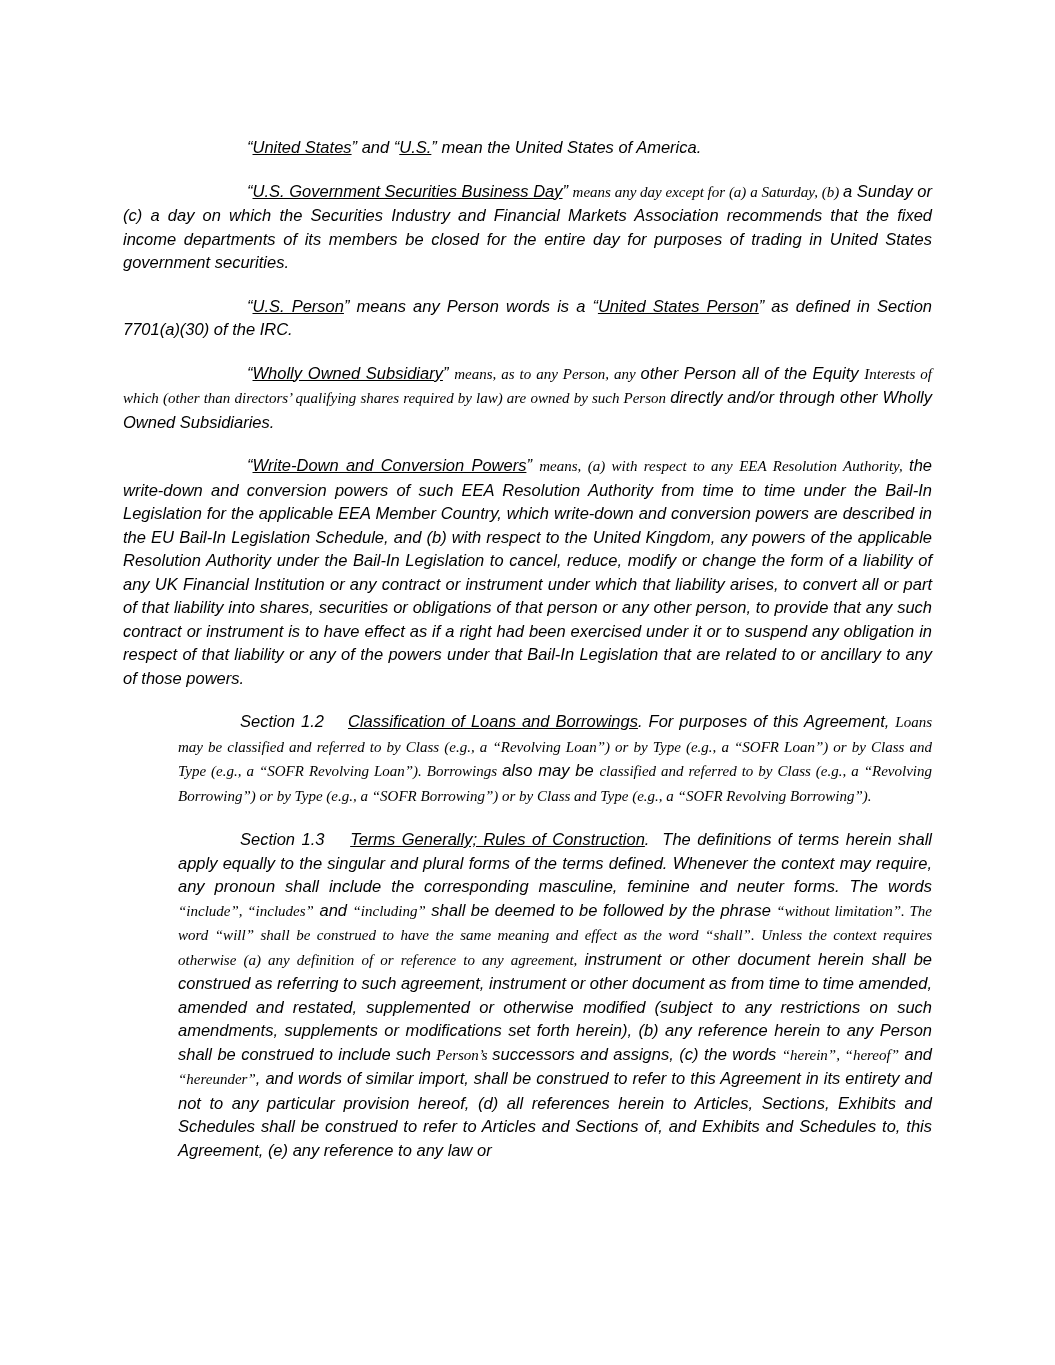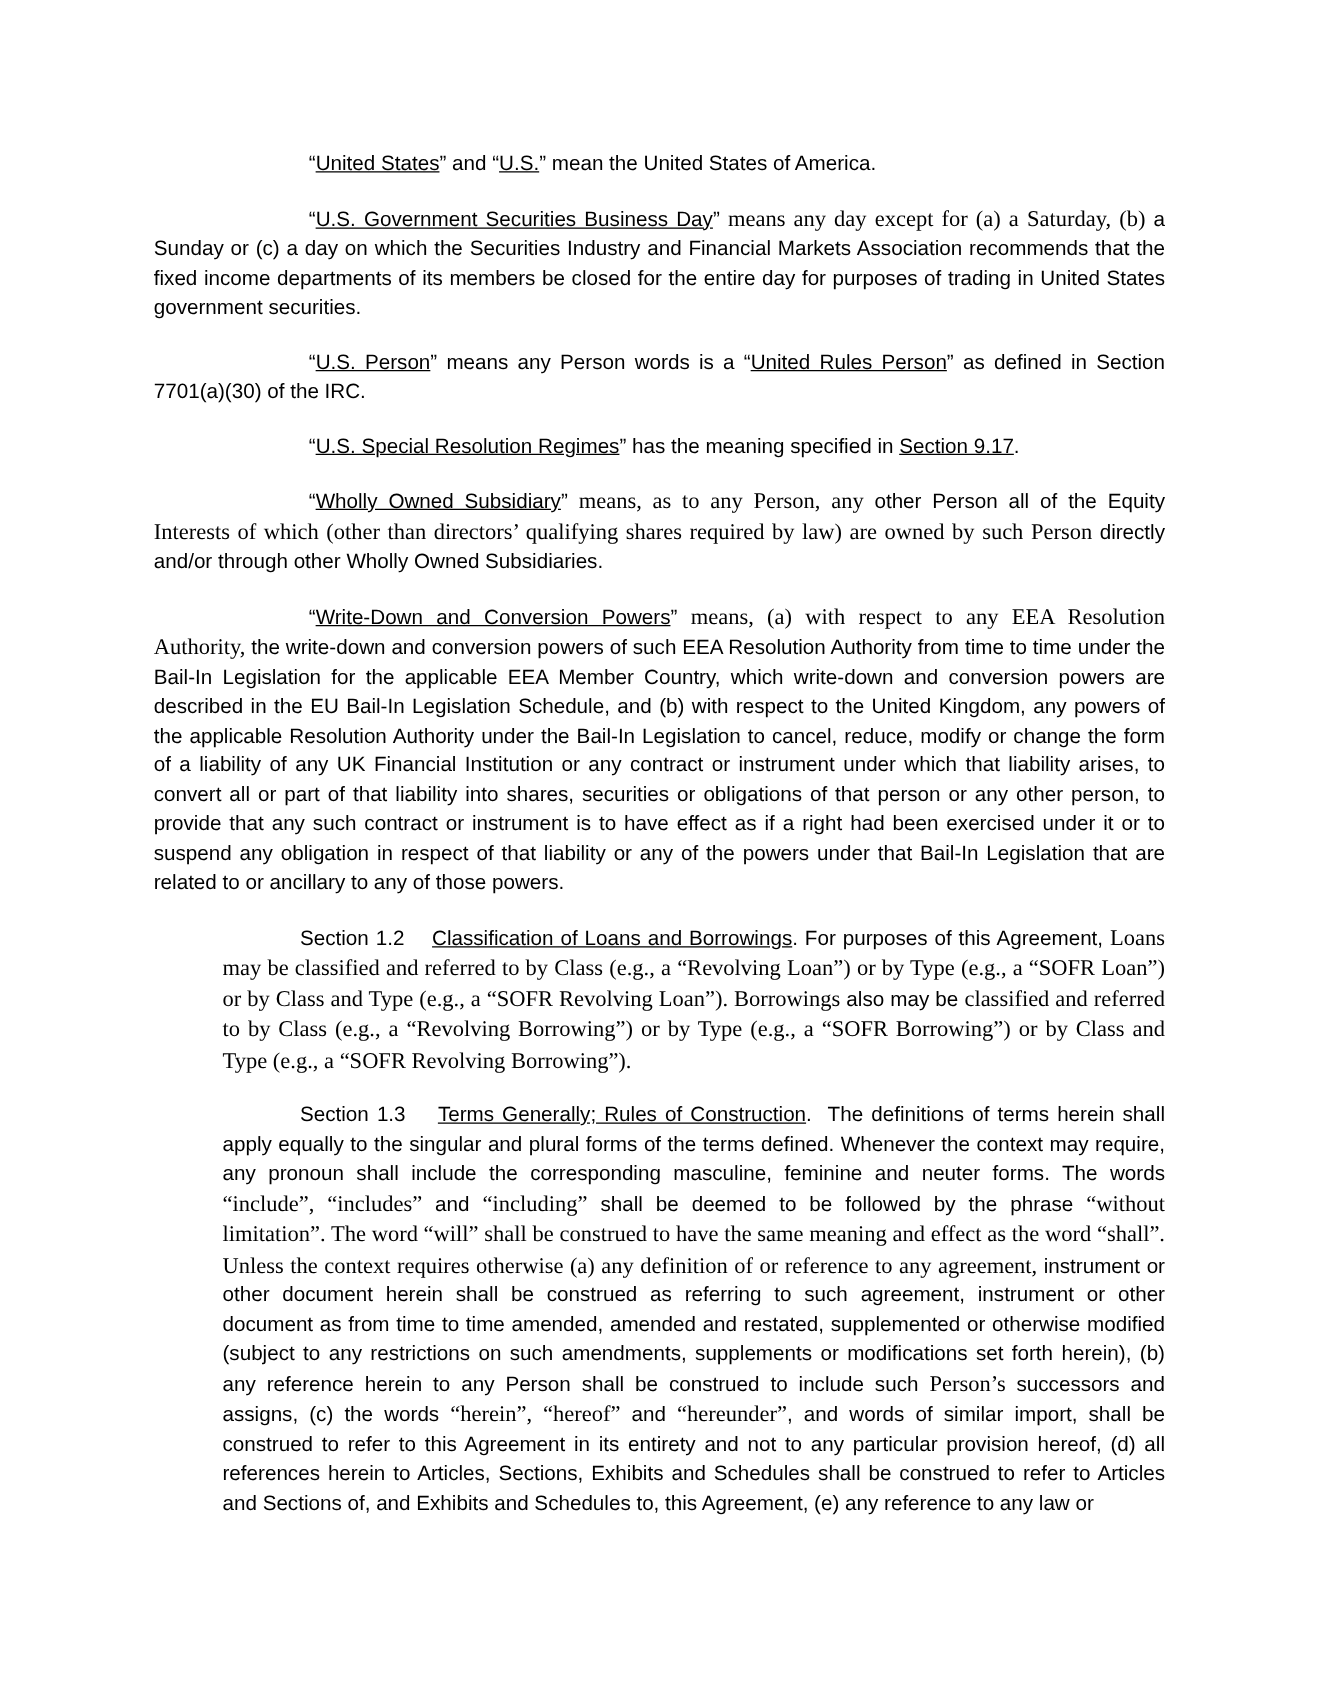--- a/index.html
+++ b/index.html
@@ -18,43 +18,43 @@
     color: #000000;
     font-family: "Liberation Sans", sans-serif;
     font-size: 16.5px;
     line-height: 23.5px;
     overflow: hidden;
   }
   .doc-body {
     width: 809px;
   }
   .para {
-    margin: 0 0 20px 0;
+    margin: 16px 0 20px 0;
     text-align: justify;
     text-indent: 124px;
+    font-style: italic;
   }
   .para.section {
     margin-left: 55px;
     text-indent: 62px;
   }
   .u {
     text-decoration: underline;
   }
   .serif {
     font-family: "Liberation Serif", serif;
-    font-size: 18px;
+    font-size: 15px;
   }
 </style>
 </head>
 <body>
 
 <div class="page">
   <div class="doc-body">
       <p class="para definition"><span>“</span><span class="u">United States</span><span>” and “</span><span class="u">U.S.</span><span>” mean the United States of America.</span></p>
       <p class="para definition"><span>“</span><span class="u">U.S. Government Securities Business Day</span><span>” </span><span class="serif">means any day except for (a) a Saturday, (b) </span><span>a Sunday or (c) a day on which the Securities Industry and Financial Markets Association recommends that the fixed income departments of its members be closed for the entire day for purposes of trading in United States government securities.</span></p>
-      <p class="para definition"><span>“</span><span class="u">U.S. Person</span><span>” means any Person words is a “</span><span class="u">United Rules Person</span><span>” as defined in Section 7701(a)(30) of the IRC.</span></p>
-      <p class="para definition"><span>“</span><span class="u">U.S. Special Resolution Regimes</span><span>” has the meaning specified in </span><span class="u">Section 9.17</span><span>.</span></p>
+      <p class="para definition"><span>“</span><span class="u">U.S. Person</span><span>” means any Person words is a “</span><span class="u">United States Person</span><span>” as defined in Section 7701(a)(30) of the IRC.</span></p>
       <p class="para definition"><span>“</span><span class="u">Wholly Owned Subsidiary</span><span>” </span><span class="serif">means, as to any Person, any </span><span>other Person all of the Equity </span><span class="serif">Interests of which (other than directors’ qualifying shares required by law) are owned by such Person </span><span>directly and/or through other Wholly Owned Subsidiaries.</span></p>
       <p class="para definition"><span>“</span><span class="u">Write-Down and Conversion Powers</span><span>” </span><span class="serif">means, (a) with respect to any EEA Resolution Authority, </span><span>the write-down and conversion powers of such EEA Resolution Authority from time to time under the Bail-In Legislation for the applicable EEA Member Country, which write-down and conversion powers are described in the EU Bail-In Legislation Schedule, and (b) with respect to the United Kingdom, any powers of the applicable Resolution Authority under the Bail-In Legislation to cancel, reduce, modify or change the form of a liability of any UK Financial Institution or any contract or instrument under which that liability arises, to convert all or part of that liability into shares, securities or obligations of that person or any other person, to provide that any such contract or instrument is to have effect as if a right had been exercised under it or to suspend any obligation in respect of that liability or any of the powers under that Bail-In Legislation that are related to or ancillary to any of those powers.</span></p>
       <p class="para section"><span>Section 1.2&nbsp;&nbsp;&nbsp;&nbsp;</span><span class="u">Classification of Loans and Borrowings</span><span>. For purposes of this Agreement, </span><span class="serif">Loans may be classified and referred to by Class (e.g., a “Revolving Loan”) or by Type (e.g., a “SOFR Loan”) or by Class and Type (e.g., a “SOFR Revolving Loan”). Borrowings </span><span>also may be </span><span class="serif">classified and referred to by Class (e.g., a “Revolving Borrowing”) or by Type (e.g., a “SOFR Borrowing”) or by Class and Type (e.g., a “SOFR Revolving Borrowing”).</span></p>
       <p class="para section"><span>Section 1.3&nbsp;&nbsp;&nbsp;&nbsp;</span><span class="u">Terms Generally; Rules of Construction</span><span>.&nbsp; The definitions of terms herein shall apply equally to the singular and plural forms of the terms defined. Whenever the context may require, any pronoun shall include the corresponding masculine, feminine and neuter forms. The words </span><span class="serif">“include”, “includes”</span><span> and </span><span class="serif">“including”</span><span> shall be deemed to be followed by the phrase </span><span class="serif">“without limitation”. The word “will” shall be construed to have the same meaning and effect as the word “shall”. Unless the context requires otherwise (a) any definition of or reference to any agreement, </span><span>instrument or other document herein shall be construed as referring to such agreement, instrument or other document as from time to time amended, amended and restated, supplemented or otherwise modified (subject to any restrictions on such amendments, supplements or modifications set forth herein), (b) any reference herein to any Person shall be construed to include such </span><span class="serif">Person’s </span><span>successors and assigns, (c) the words </span><span class="serif">“herein”, “hereof”</span><span> and </span><span class="serif">“hereunder”</span><span>, and words of similar import, shall be construed to refer to this Agreement in its entirety and not to any particular provision hereof, (d) all references herein to Articles, Sections, Exhibits and Schedules shall be construed to refer to Articles and Sections of, and Exhibits and Schedules to, this Agreement, (e) any reference to any law or</span></p>
     </div>
 </div>
 
 </body></html>

